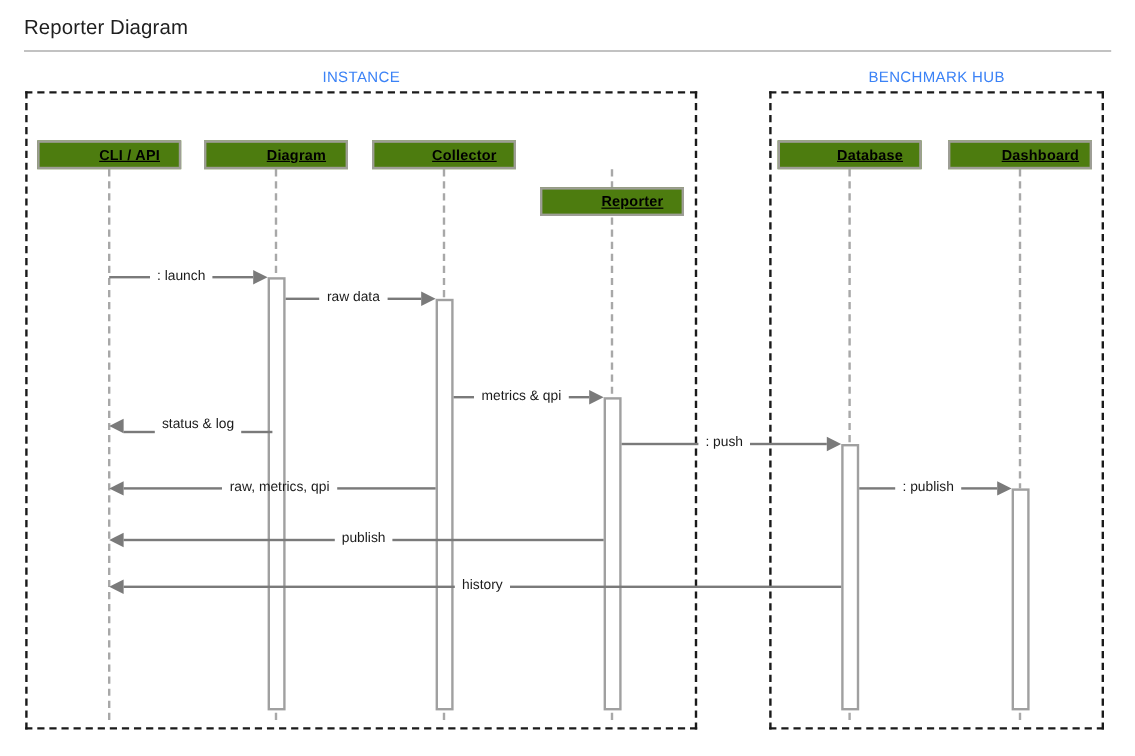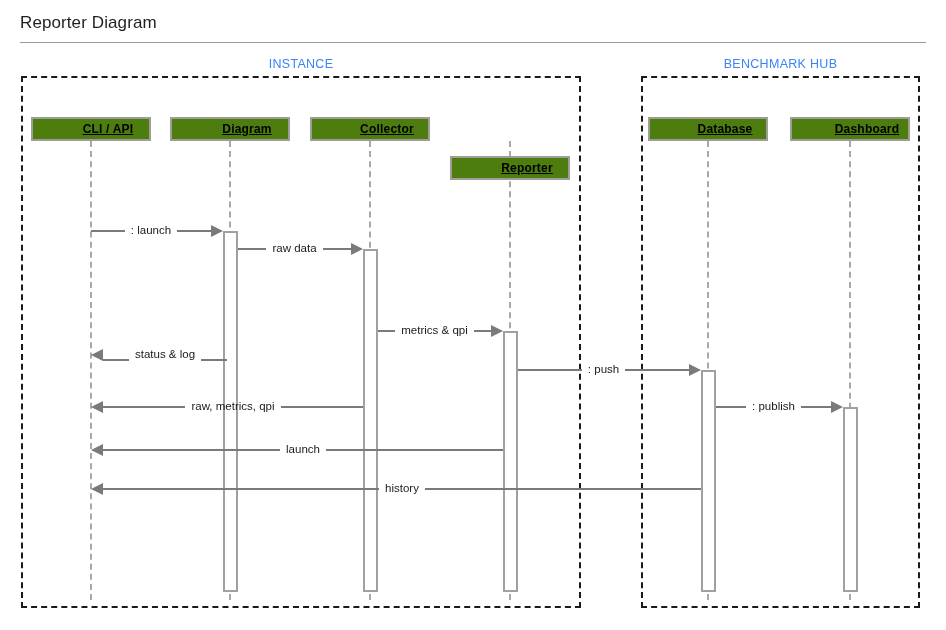--- a/index.html
+++ b/index.html
@@ -201,21 +201,21 @@
       </div>
       <div class="message" style="left: 716px; top: 400px; width: 127px;">
         <div class="msg-seg"></div>
         <div class="msg-text">: publish</div>
         <div class="msg-seg"></div>
         <div class="arrow-head right"></div>
       </div>
       <div class="message" style="left: 91px; top: 443px; width: 412px;">
         <div class="arrow-head left"></div>
         <div class="msg-seg"></div>
-        <div class="msg-text">launch</div>
+        <div class="msg-text">publish</div>
         <div class="msg-seg"></div>
       </div>
       <div class="message" style="left: 91px; top: 482px; width: 610px;">
         <div class="arrow-head left"></div>
         <div class="msg-seg"></div>
         <div class="msg-text">history</div>
         <div class="msg-seg"></div>
       </div>
     </div>
   <div id="participants-layer">

